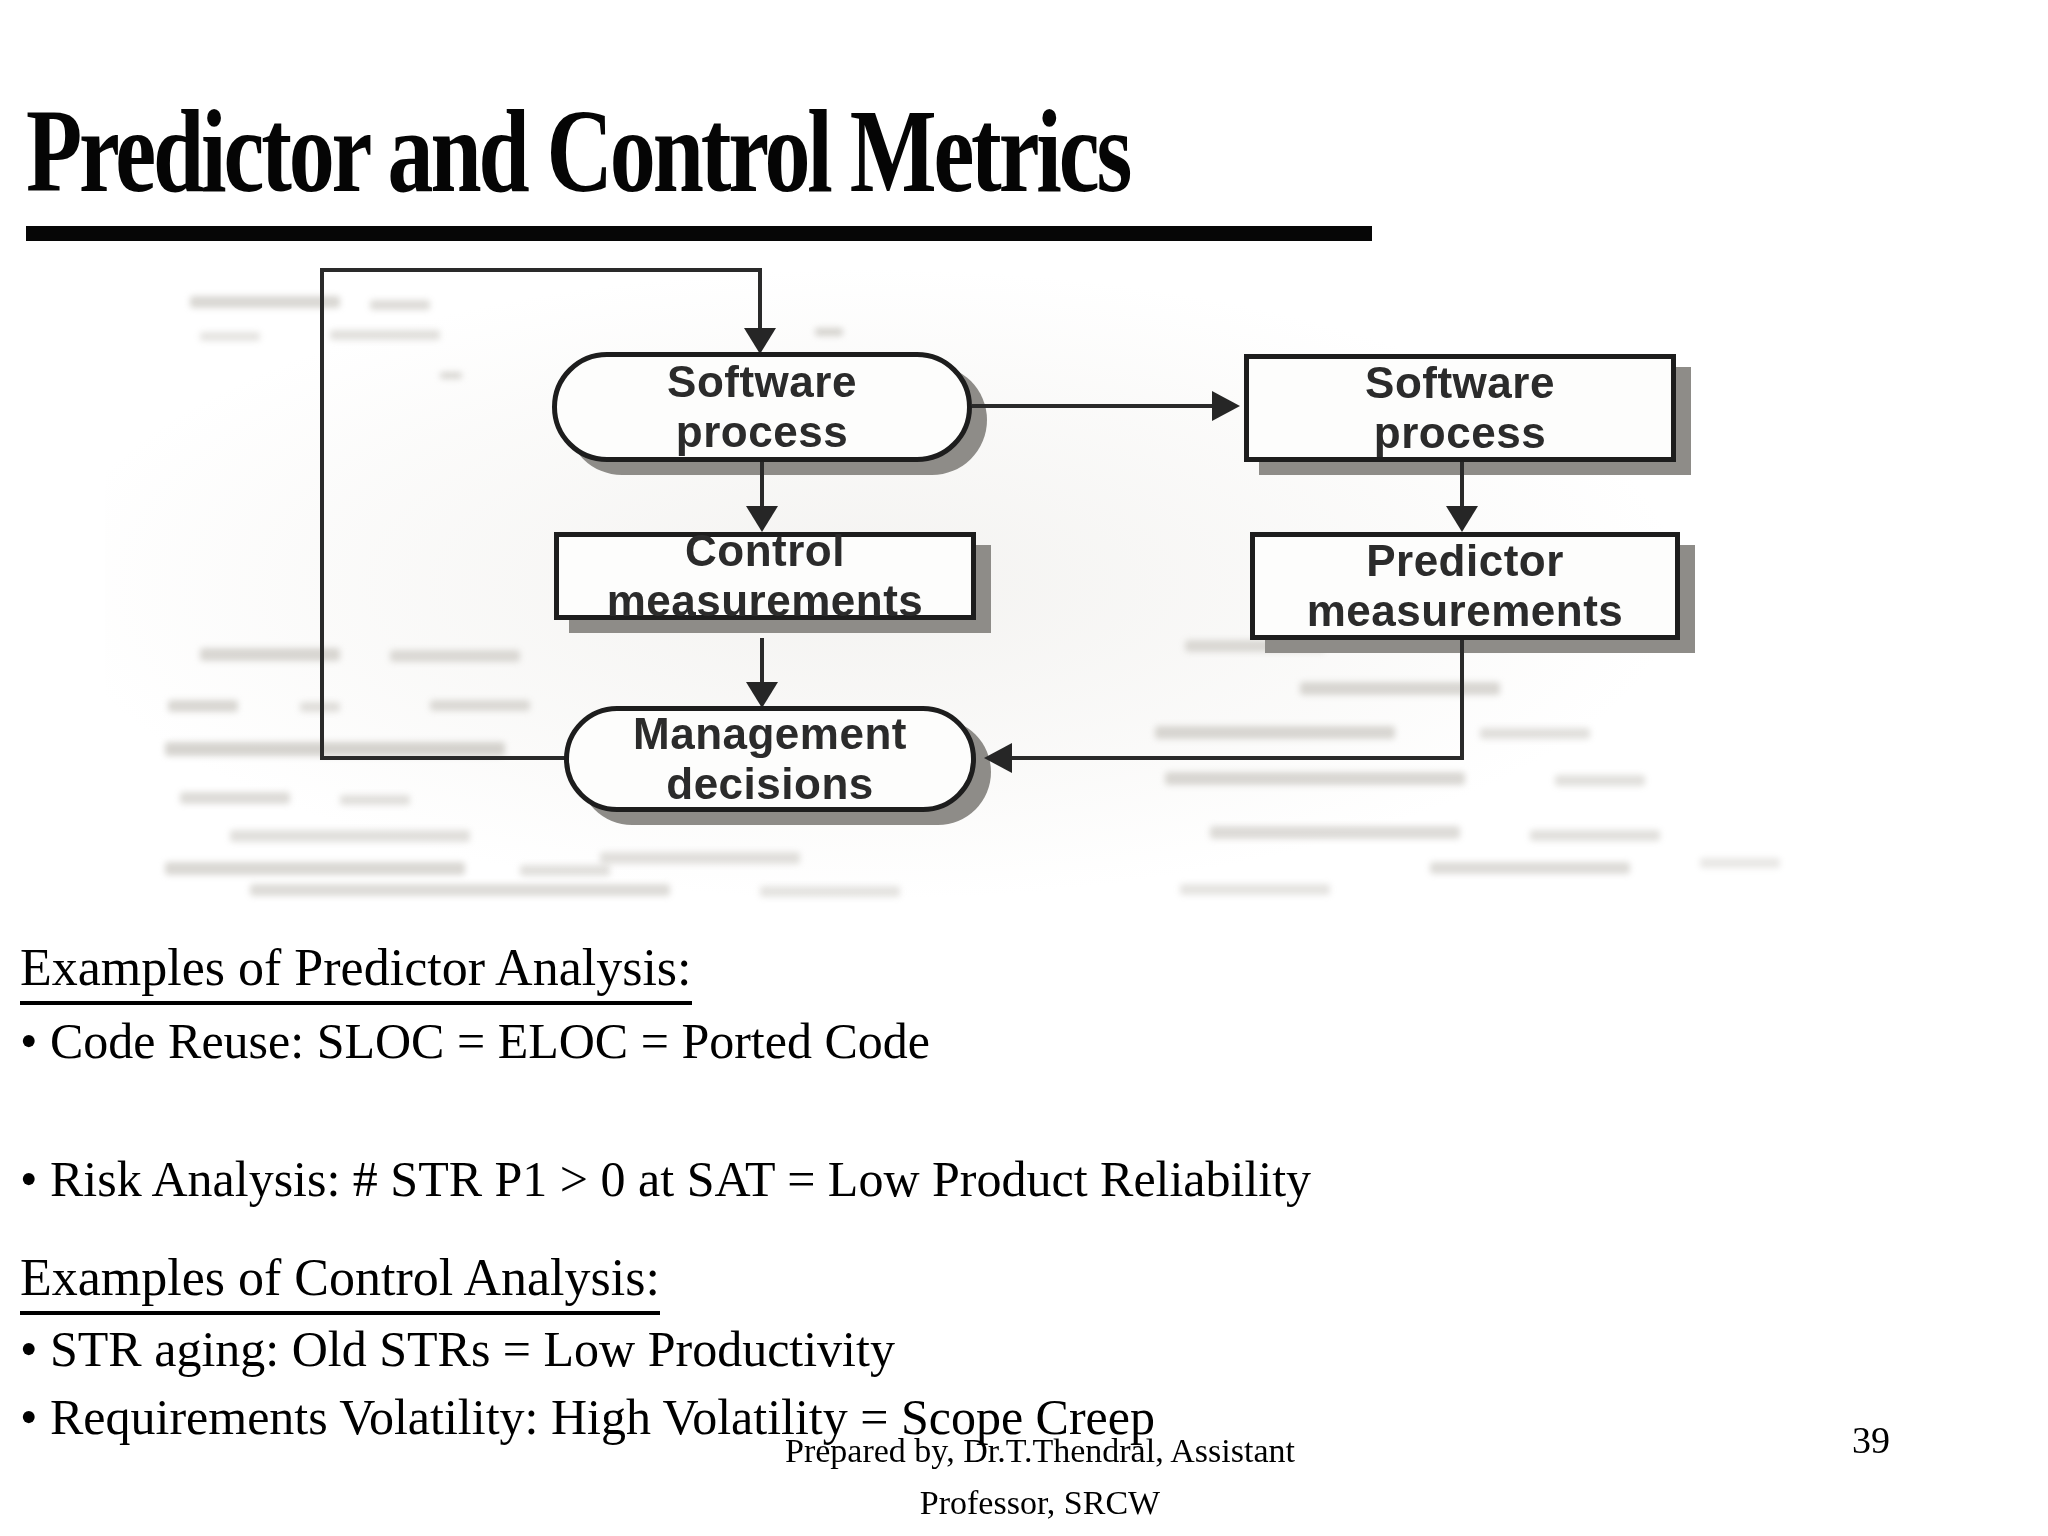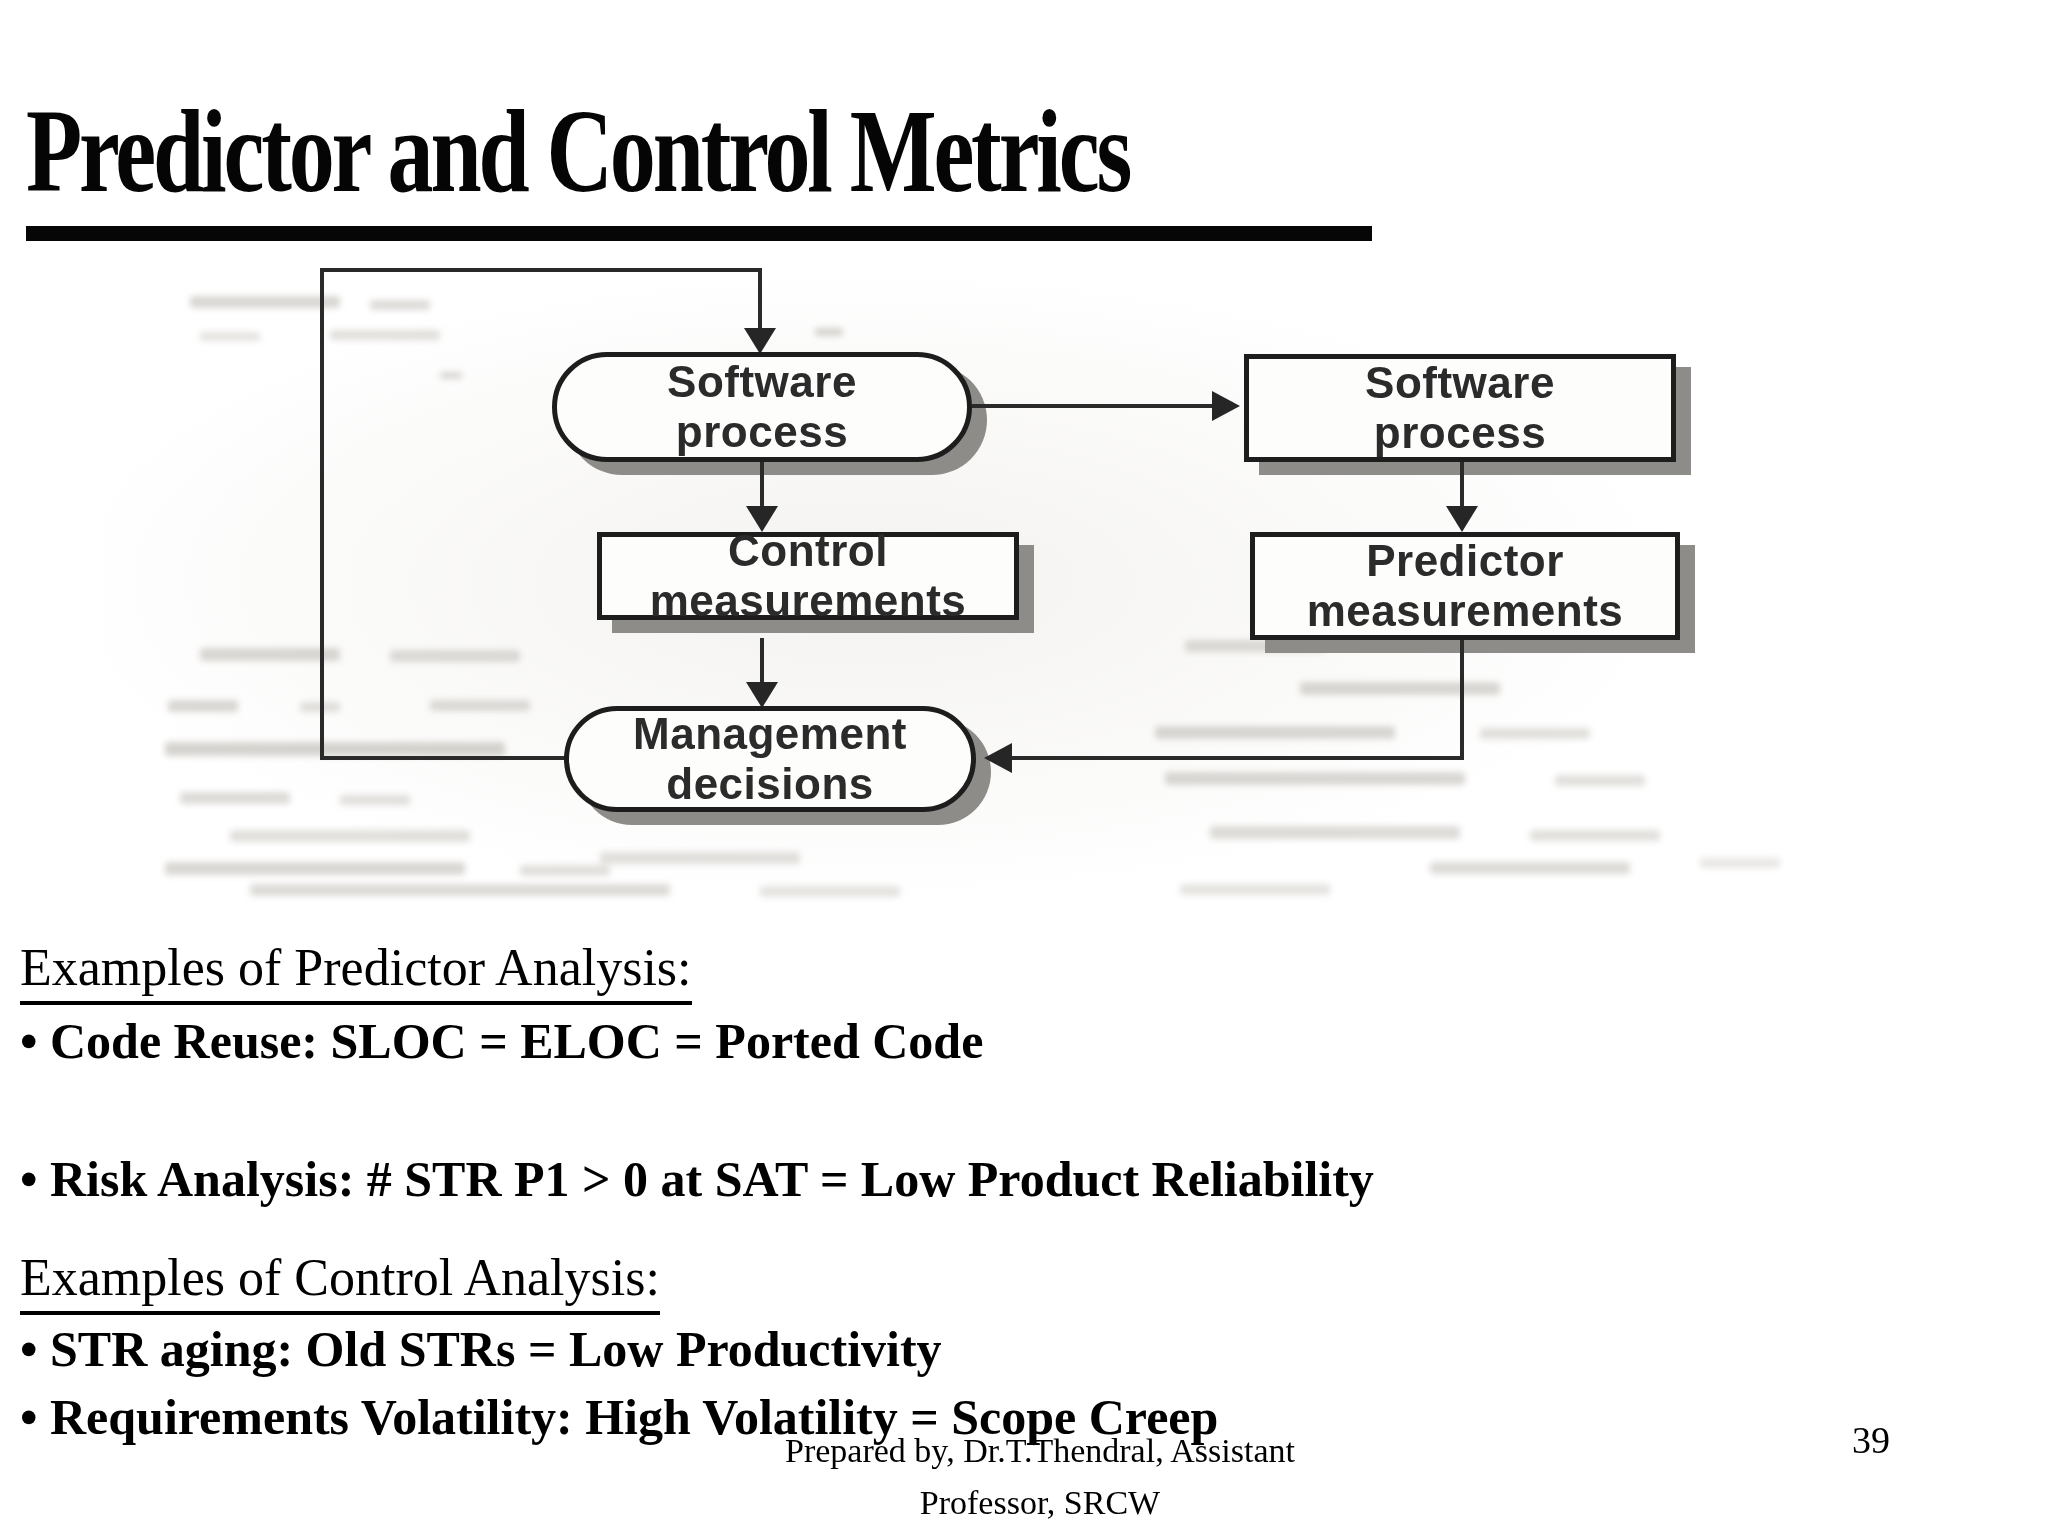--- a/index.html
+++ b/index.html
@@ -49,21 +49,21 @@
   .g{position:absolute;background:#b4b0a8;filter:blur(3px);border-radius:3px;}
   
   .sect-head{
     position:absolute;left:20px;
     font-size:52px;color:#000;
     white-space:nowrap;
   }
   .sect-head .u{display:inline-block;border-bottom:4px solid #000;padding-bottom:4px;}
   .bullet{
     position:absolute;left:20px;
-    font-size:50px;color:#000;white-space:nowrap;font-weight:bold;
+    font-size:50px;color:#000;white-space:nowrap;
   }
   .footer{
     position:absolute;left:32px;right:0;top:1412px;
     text-align:center;font-size:34px;color:#000;margin-top:20px;
   }
   .footer .f2{margin-top:14px;}
   .page-num{
     position:absolute;left:1852px;top:1418px;
     font-size:38px;color:#000;
   }
@@ -129,21 +129,21 @@
   <div class="head head-right" style="left:1212px;top:391px;"></div>
 
   <div class="node" style="left:1244px;top:354px;width:432px;height:108px;">
     <span>Software</span>
     <span>process</span>
   </div>
 
   <div class="line" style="left:760px;top:462px;width:4px;height:44px;"></div>
   <div class="head head-down" style="left:746px;top:506px;"></div>
 
-  <div class="node" style="left:554px;top:532px;width:422px;height:88px;margin-left:43px;">
+  <div class="node" style="left:554px;top:532px;width:422px;height:88px;">
     <span>Control</span>
     <span>measurements</span>
   </div>
 
   <div class="line" style="left:1460px;top:462px;width:4px;height:44px;"></div>
   <div class="head head-down" style="left:1446px;top:506px;"></div>
 
   <div class="node" style="left:1250px;top:532px;width:430px;height:108px;">
     <span>Predictor</span>
     <span>measurements</span>

